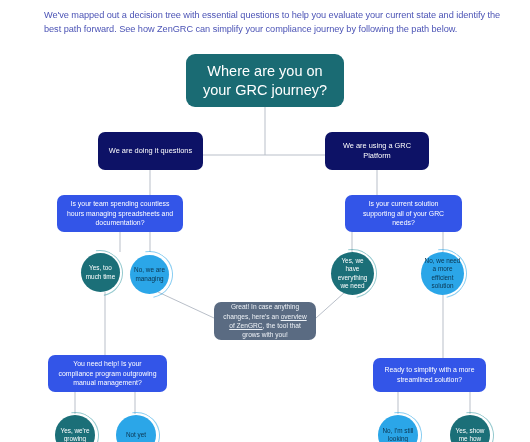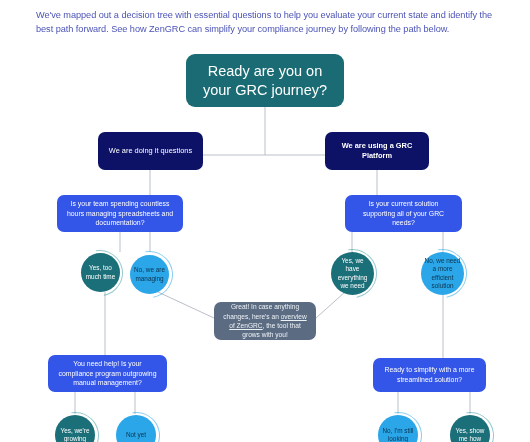--- a/index.html
+++ b/index.html
@@ -11,21 +11,21 @@
     height: 442px;
     background: #ffffff;
     font-family: "Liberation Sans", sans-serif;
     overflow: hidden;
     position: relative;
   }
 
   
   .intro {
     position: absolute;
-    left: 36px;
+    left: 44px;
     top: 8px;
     width: 462px;
     font-size: 9.2px;
     line-height: 14px;
     color: #4b53b5;
     letter-spacing: -0.05px;
   }
 
   
   .canvas {
@@ -156,28 +156,28 @@
 
       <path d="M75 392 L75 414"></path>
       <path d="M135 392 L135 414"></path>
 
       <path d="M398 392 L398 414"></path>
       <path d="M470 392 L470 414"></path>
     </g>
   </svg>
 
   <div class="node node-root" style="left:186px; top:54px; width:158px; height:53px;">
-    <span>Ready are you on your GRC journey?</span>
+    <span>Where are you on your GRC journey?</span>
   </div>
 
   <div class="node node-branch" style="left:98px; top:132px; width:105px; height:38px;">
     <span>We are doing it questions</span>
   </div>
 
-  <div class="node node-branch" style="left:325px; top:132px; width:104px; height:38px;font-weight:bold;">
+  <div class="node node-branch" style="left:325px; top:132px; width:104px; height:38px;">
     <span>We are using a GRC Platform</span>
   </div>
 
   <div class="node node-question" style="left:57px; top:195px; width:126px; height:37px;">
     <span>Is your team spending countless hours managing spreadsheets and documentation?</span>
   </div>
 
   <div class="node node-question" style="left:345px; top:195px; width:117px; height:37px;">
     <span>Is your current solution supporting all of your GRC needs?</span>
   </div>

